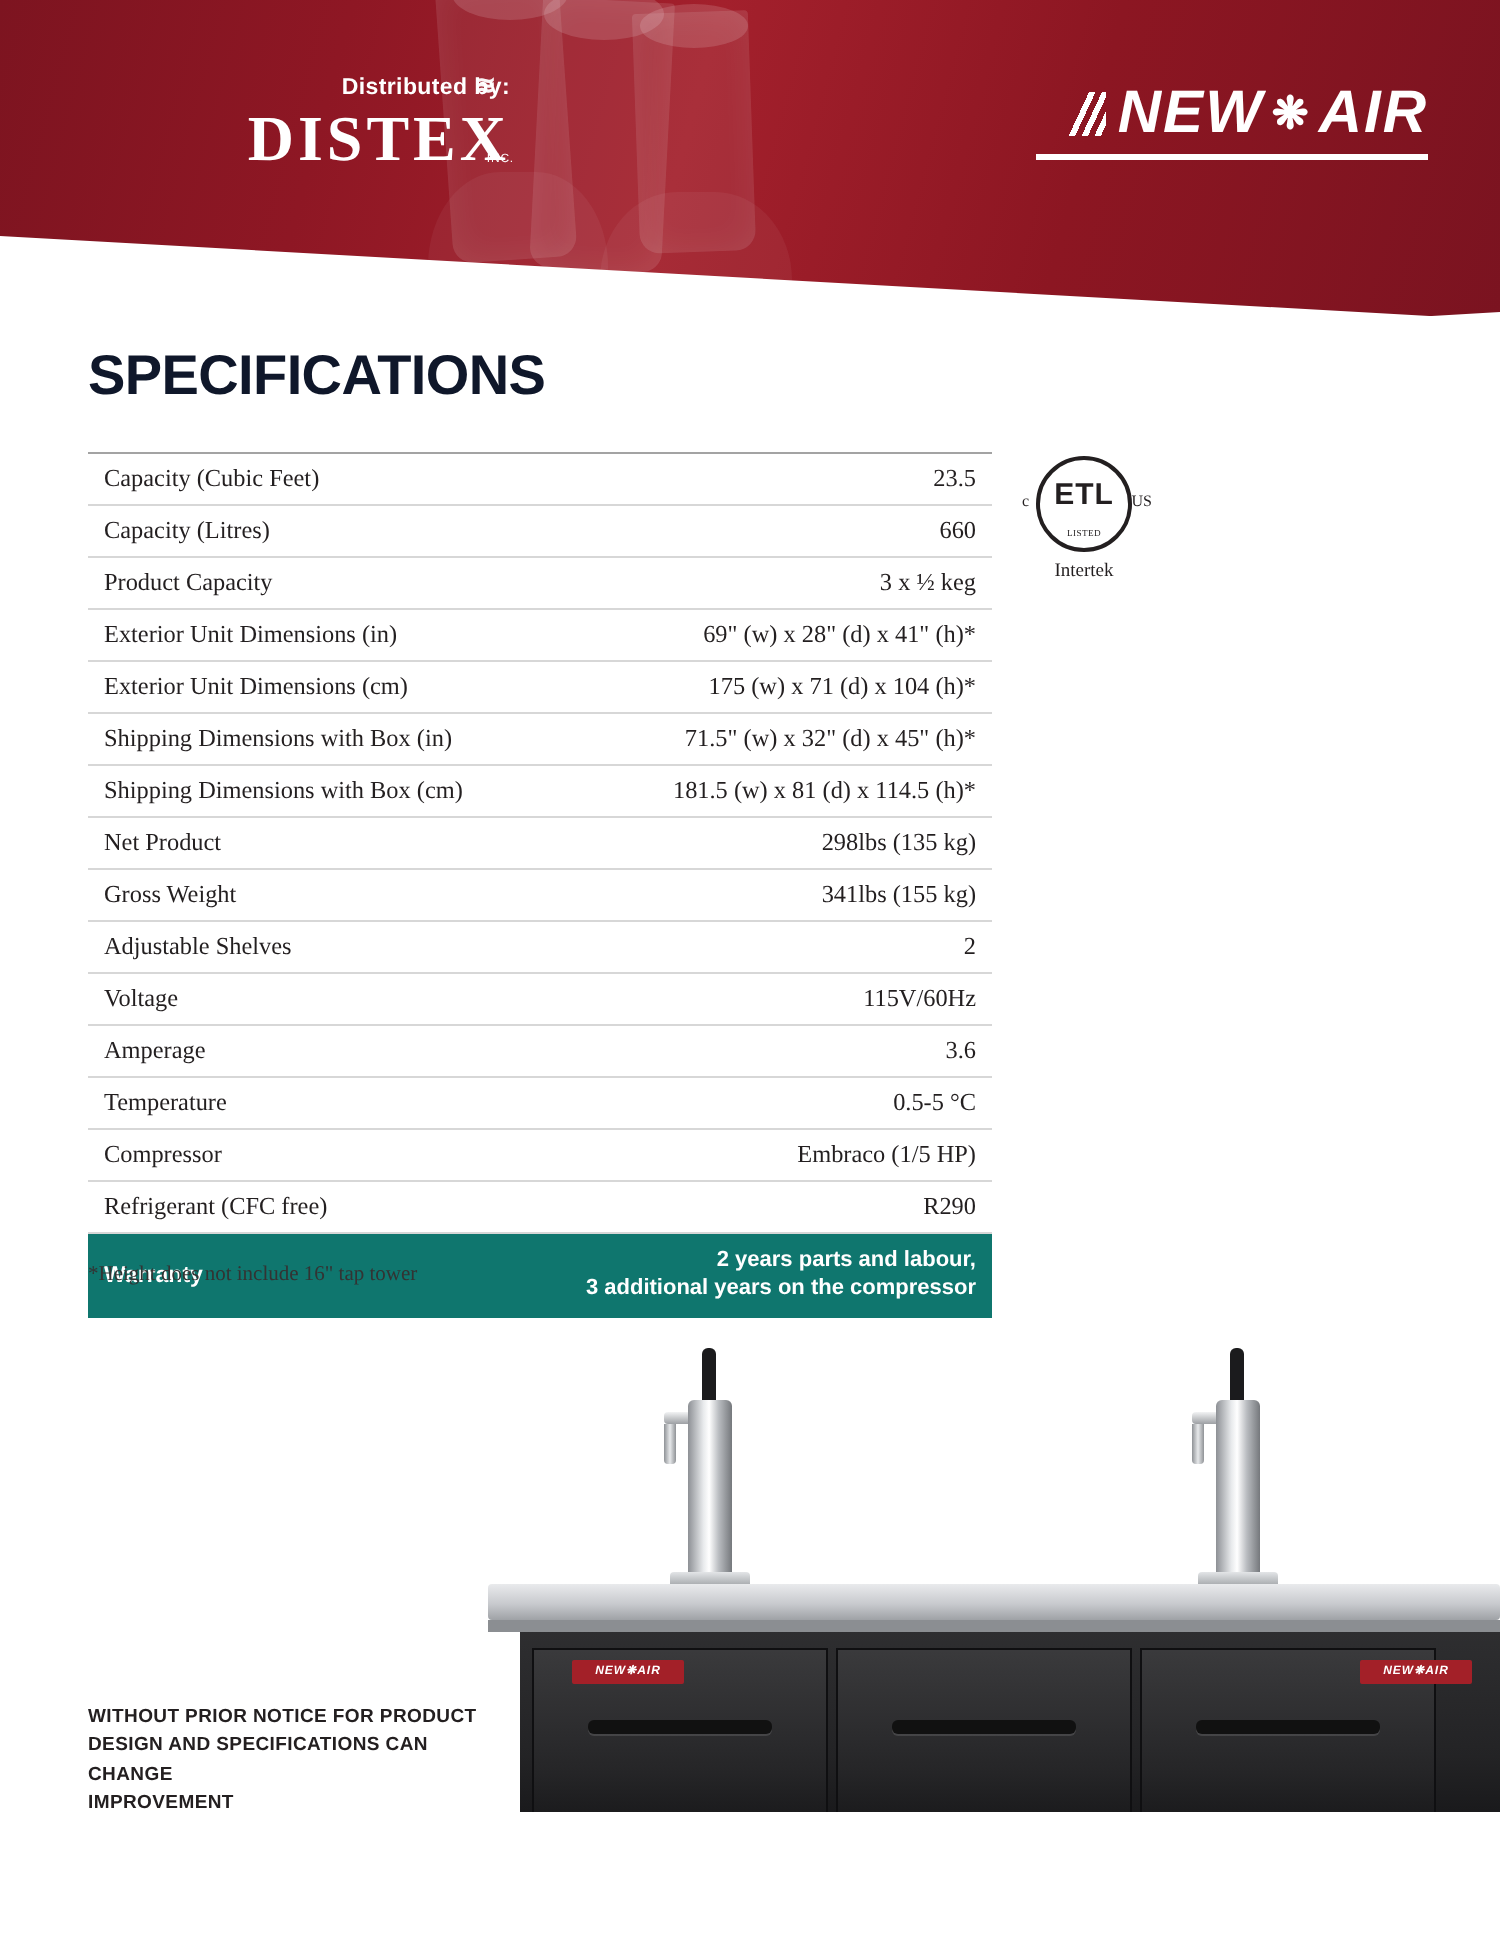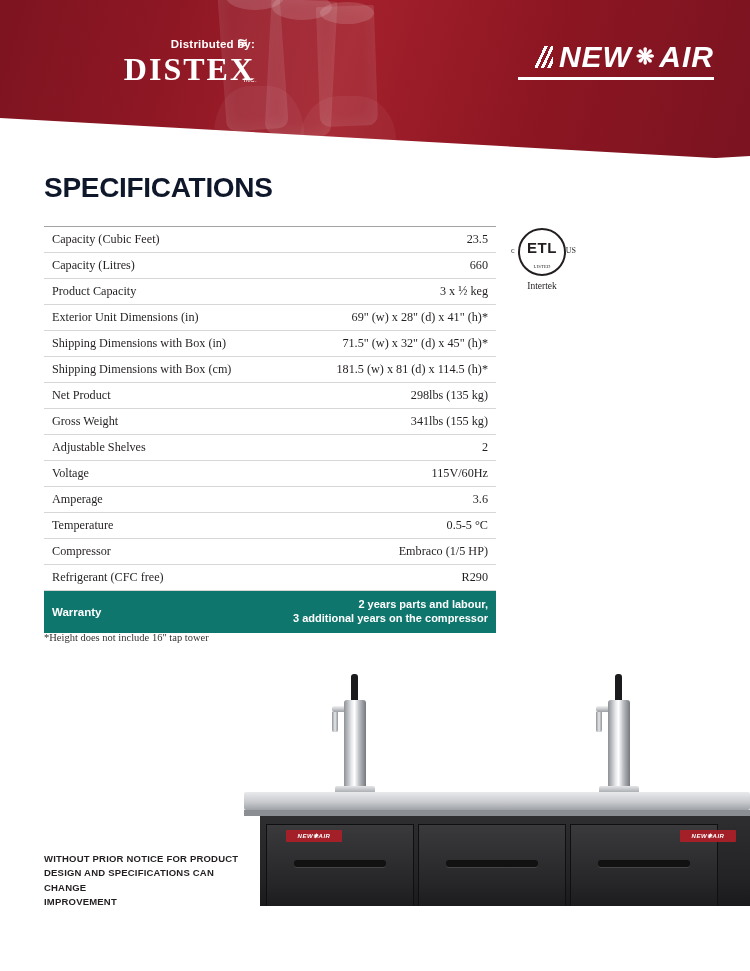--- a/index.html
+++ b/index.html
@@ -462,20 +462,24 @@
       <td class="lbl">Capacity (Litres)</td>
       <td class="val">660</td>
     </tr>
     <tr>
       <td class="lbl">Product Capacity</td>
       <td class="val">3 x ½ keg</td>
     </tr>
     <tr>
       <td class="lbl">Exterior Unit Dimensions (in)</td>
       <td class="val">69" (w) x 28" (d) x 41" (h)*</td>
+    </tr>
+    <tr>
+      <td class="lbl">Exterior Unit Dimensions (cm)</td>
+      <td class="val">175 (w) x 71 (d) x 104 (h)*</td>
     </tr>
     <tr>
       <td class="lbl">Shipping Dimensions with Box (in)</td>
       <td class="val">71.5" (w) x 32" (d) x 45" (h)*</td>
     </tr>
     <tr>
       <td class="lbl">Shipping Dimensions with Box (cm)</td>
       <td class="val">181.5 (w) x 81 (d) x 114.5 (h)*</td>
     </tr>
     <tr>

